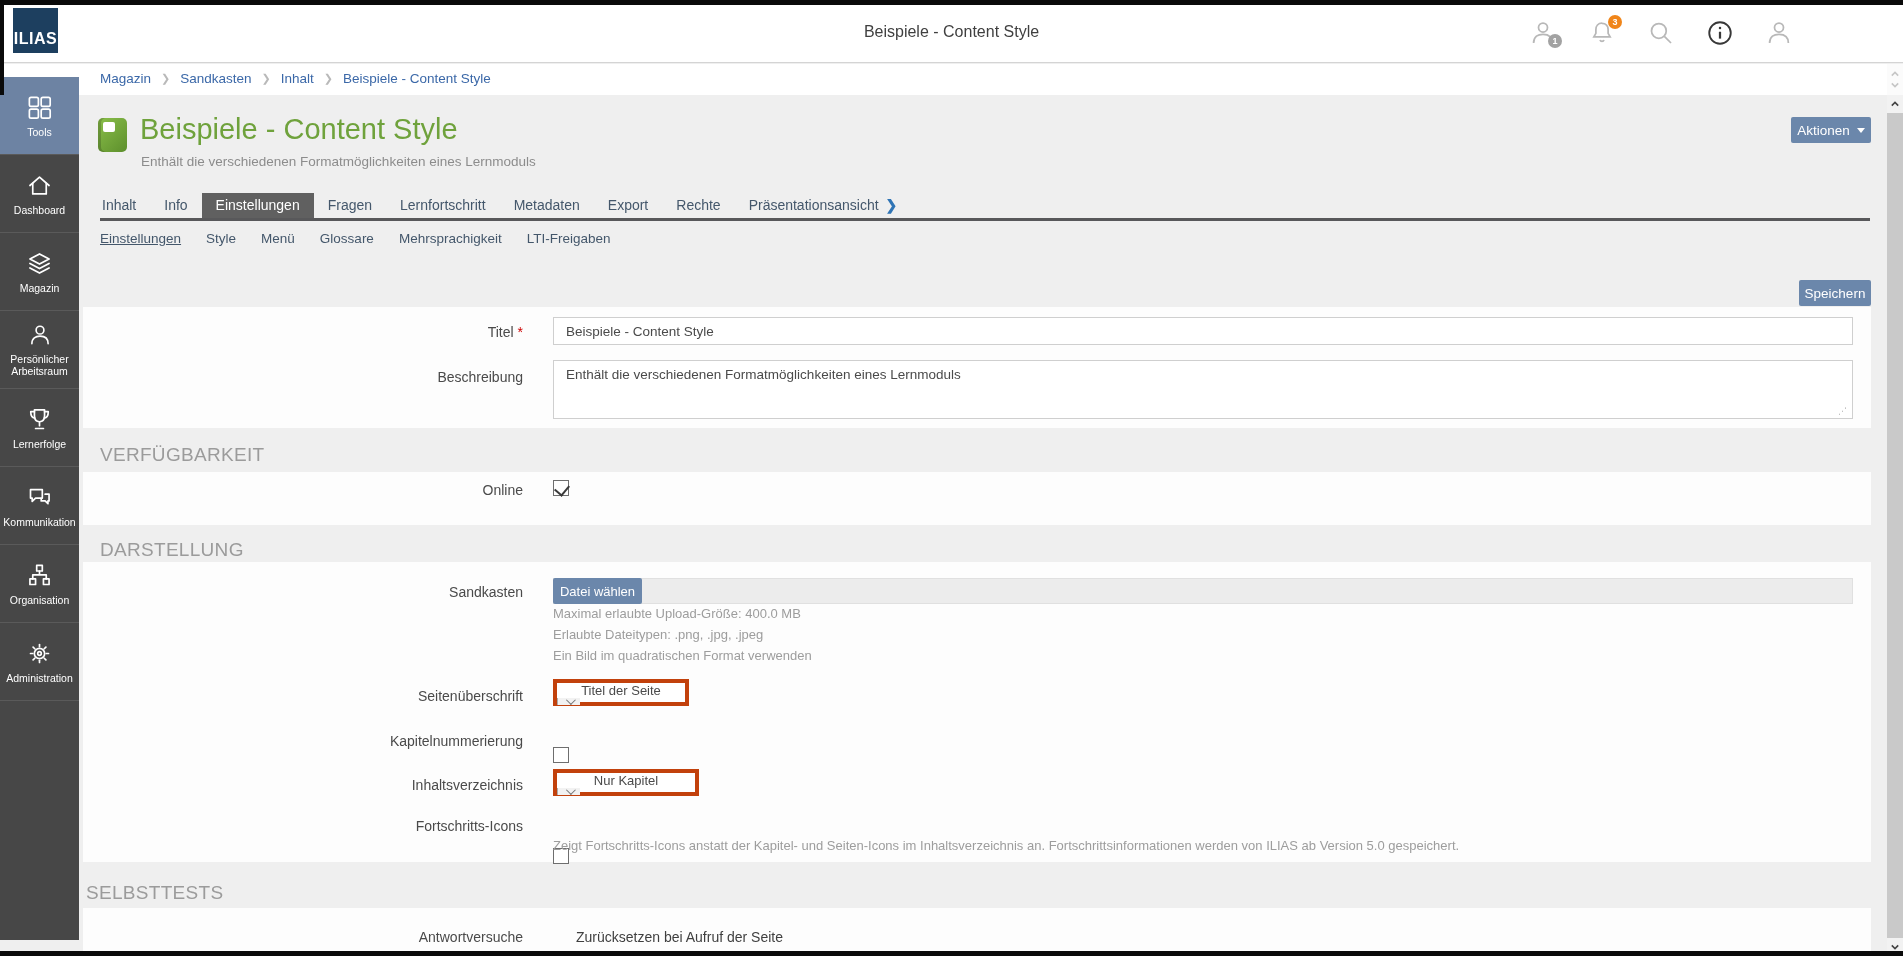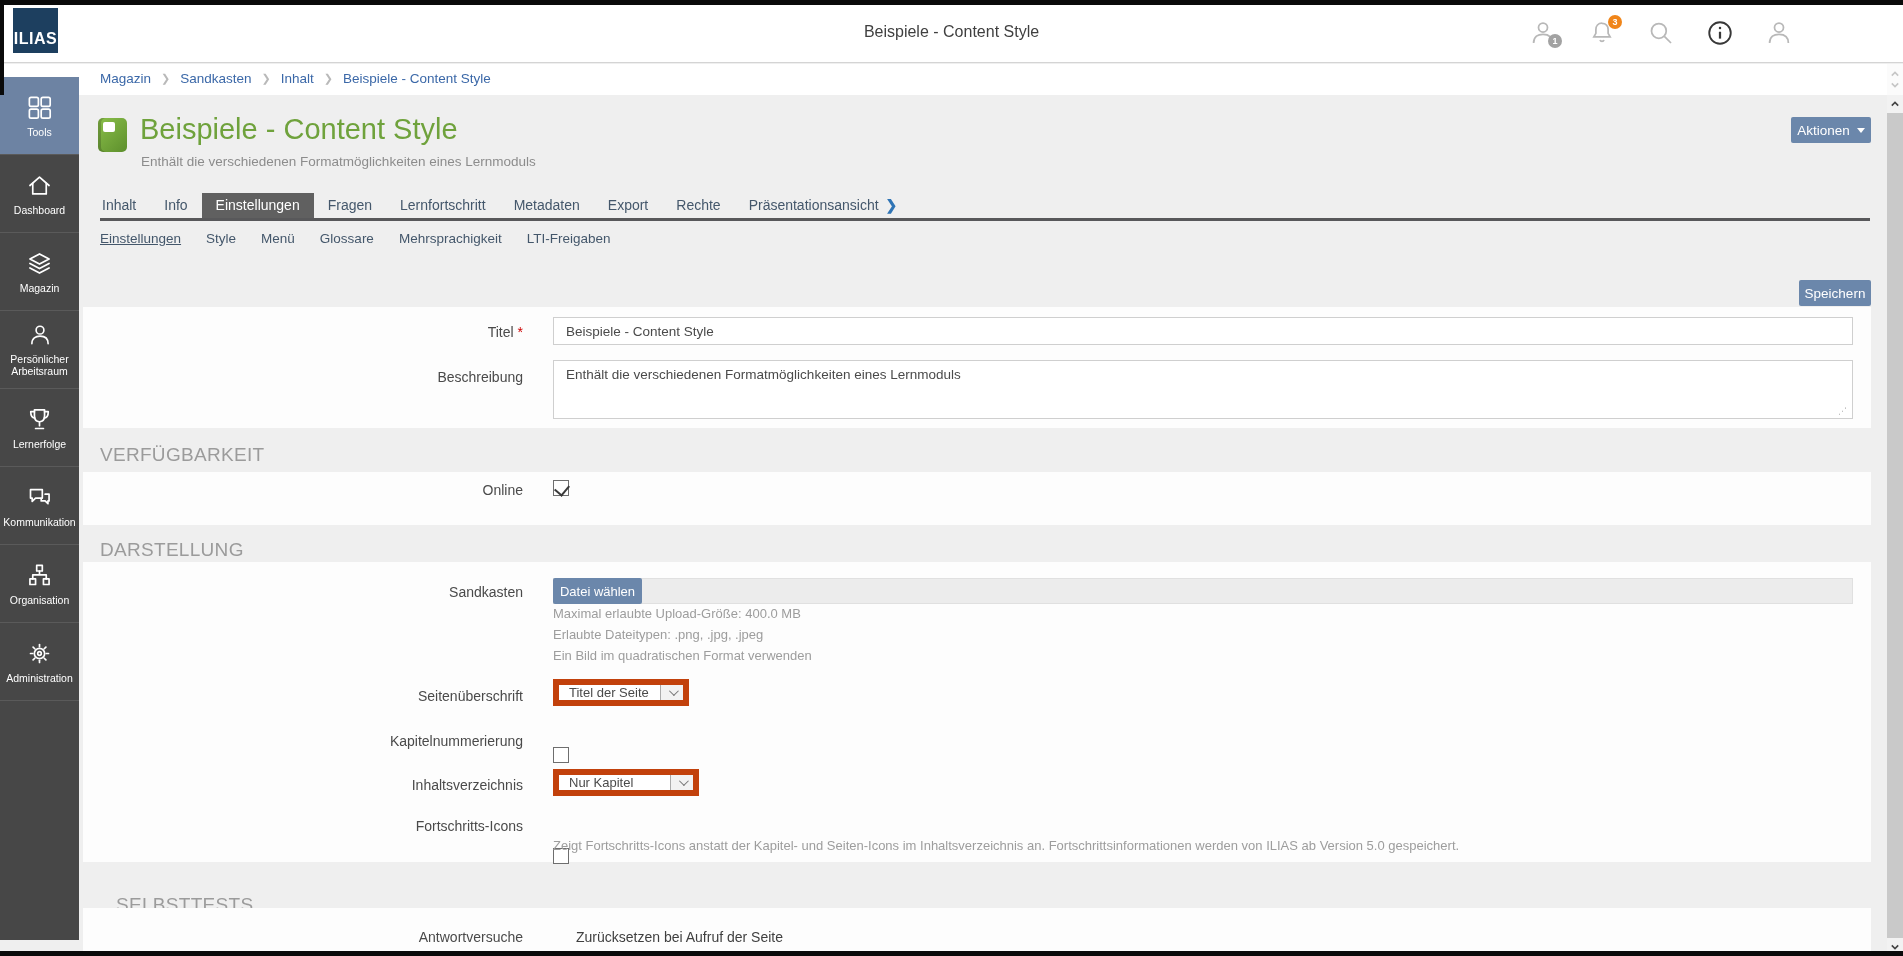--- a/index.html
+++ b/index.html
@@ -69,21 +69,21 @@
   .flabel { left:100px; width:423px; text-align:right; font-size:14px; color:#4a4a4a; }
   .req { color:#cc0000; }
   .hint { left:553px; font-size:13px; color:#9d9d9d; }
   input.text, textarea.text { border:1px solid #cfcfcf; background:#fff; font-size:13.5px; color:#4a4a4a;
          font-family:inherit; padding:0 12px; outline:none; }
   textarea.text { padding:6px 12px; resize:none; }
   .grip { right:3px; bottom:2px; font-size:9px; color:#aaa; }
   .checkbox { width:16px; height:16px; border:1px solid #6e6e6e; background:#fff; cursor:pointer; position:relative; }
   .checkbox.checked::after { content:""; position:absolute; left:3px; top:1px; width:8px; height:11px;
          border:solid #3a3a3a; border-width:0 2px 2px 0; transform:rotate(40deg); }
-  .select { height:27px; border:6px solid #c2410c; background:#fff; display:flex; align-items:center; cursor:pointer; }
+  .select { height:27px; border:4px solid #c2410c; background:#fff; display:flex; align-items:center; cursor:pointer;flex-direction:column; }
   .select .txt { flex:1; font-size:13px; color:#4a4a4a; padding:0 10px; white-space:nowrap; }
   .select .arrow { width:23px; align-self:stretch; border-left:1px solid #ababab; background:#f2f2f2;
          display:flex; align-items:center; justify-content:center; }
   .select .arrow::after { content:""; width:6px; height:6px; border:solid #777; border-width:0 1.4px 1.4px 0;
          transform:rotate(45deg) translateY(-2px); }
   .filetrack { left:553px; width:1300px; height:26px; background:#ececec; border:1px solid #e0e0e0; }
   .btn-file { left:553px; width:89px; height:26px; font-size:13px; }
   .radio-label { font-size:14px; color:#3f3f3f; }
 
   
@@ -303,21 +303,21 @@
   <div class="abs flabel" style="top:777px;">Inhaltsverzeichnis</div>
   <div class="abs select" style="left:553px; top:769px; width:146px;">
     <span class="txt">Nur Kapitel</span>
     <span class="arrow"></span>
   </div>
 
   <div class="abs flabel" style="top:818px;">Fortschritts-Icons</div>
   <div class="abs checkbox" style="left:553px; top:816px;"></div>
   <div class="abs hint" style="top:838px; width:1310px;">Zeigt Fortschritts-Icons anstatt der Kapitel- und Seiten-Icons im Inhaltsverzeichnis an. Fortschrittsinformationen werden von ILIAS ab Version 5.0 gespeichert.</div>
 
-  <div class="abs sec-head" style="left:116px; top:882px;margin-top:12px;">SELBSTTESTS</div>
+  <div class="abs sec-head" style="left:86px; top:882px;">SELBSTTESTS</div>
   <div class="abs panel" style="top:908px; height:48px;"></div>
   <div class="abs flabel" style="top:929px;">Antwortversuche</div>
 
   <div class="abs radio-label" style="left:576px; top:929px;">Zurücksetzen bei Aufruf der Seite</div>
   <div class="abs hint" style="top:949px; width:1310px;">Benutzer haben bei jedem Aufruf einer Seite mit einer Testfrage die maximale Anzahl an Antwortversuchen. Die Testfragen müssen jedesmal beantwortet werden.</div>
 
   <div class="abs rail">
     <div class="mini">
       <svg class="chev" viewBox="0 0 10 8">
           <polyline points="1,6 5,2 9,6"></polyline>

